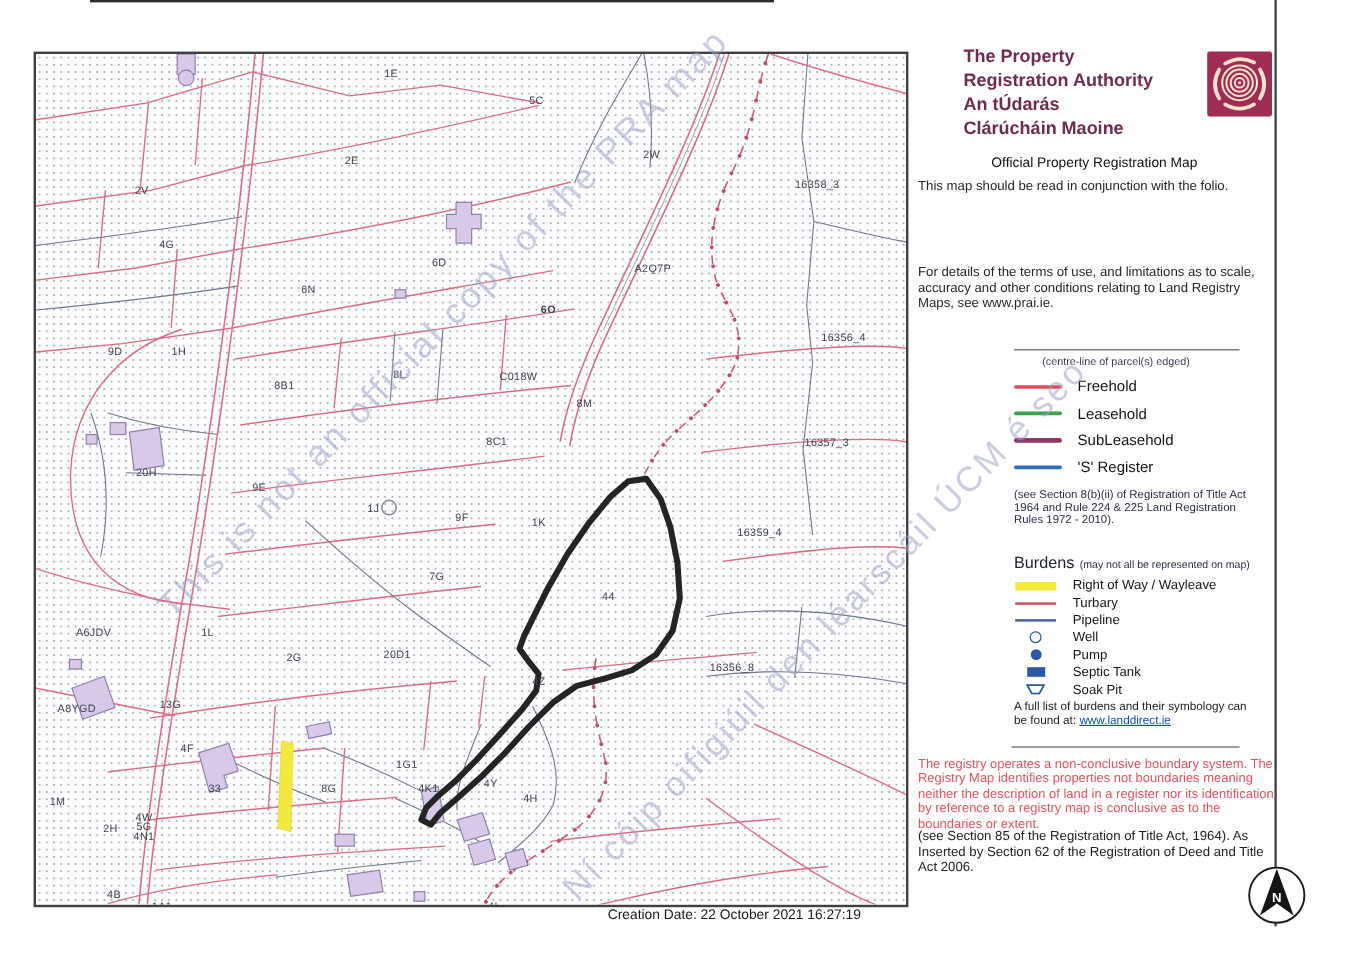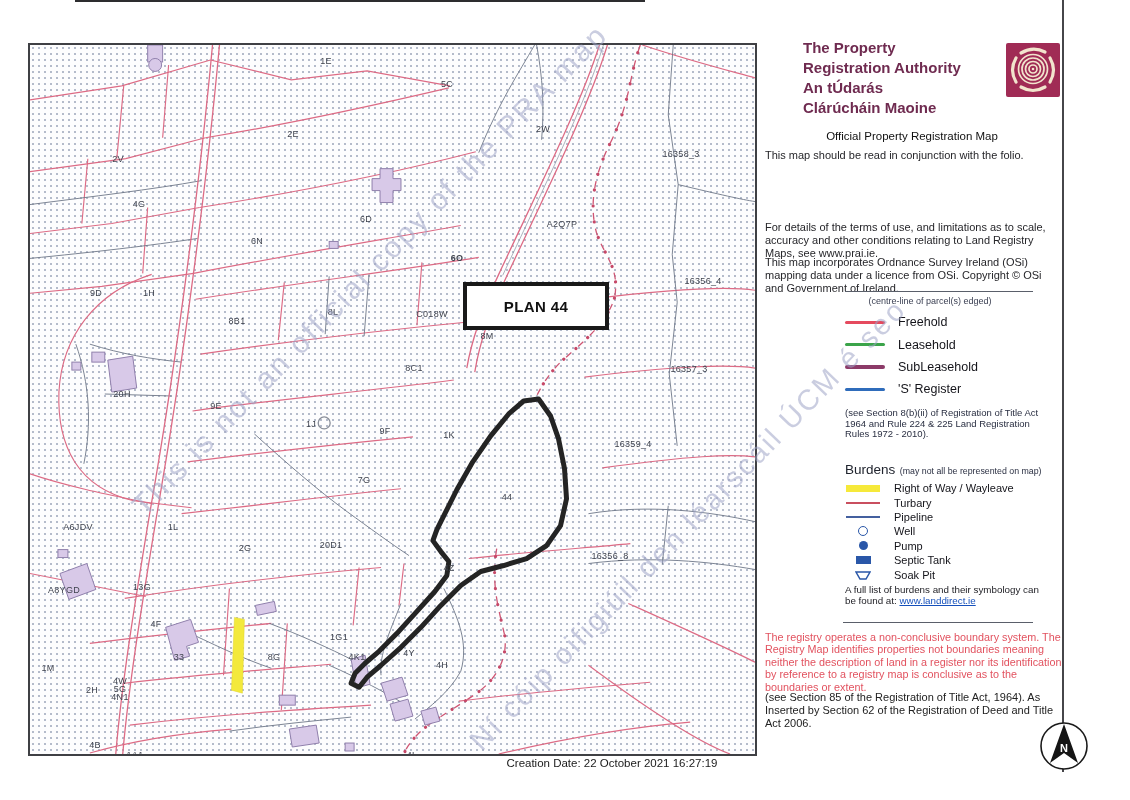--- a/index.html
+++ b/index.html
@@ -188,21 +188,21 @@
 
     <div id="parcel-labels">
         <span class="plbl" style="left: 296px; top: 16px;">1E</span>
         <span class="plbl" style="left: 417px; top: 39px;">5C</span>
         <span class="plbl" style="left: 513px; top: 84px;">2W</span>
         <span class="plbl" style="left: 263px; top: 89px;">2E</span>
         <span class="plbl" style="left: 651px; top: 109px;">16358_3</span>
         <span class="plbl" style="left: 88px; top: 114px;">2V</span>
         <span class="plbl" style="left: 109px; top: 159px;">4G</span>
         <span class="plbl" style="left: 336px; top: 174px; text-align: right;">6D</span>
-        <span class="plbl" style="left: 532px; top: 179px;">A2Q7P</span>
+        <span class="plbl" style="left: 514px; top: 179px;">A2Q7P</span>
         <span class="plbl" style="left: 227px; top: 196px;">6N</span>
         <span class="plbl" style="left: 427px; top: 213px; font-weight: bold;">6O</span>
         <span class="plbl" style="left: 673px; top: 236px;">16356_4</span>
         <span class="plbl" style="left: 66px; top: 248px;">9D</span>
         <span class="plbl" style="left: 119px; top: 248px;">1H</span>
         <span class="plbl" style="left: 303px; top: 267px;">8L</span>
         <span class="plbl" style="left: 402px; top: 269px;">C018W</span>
         <span class="plbl" style="left: 207px; top: 276px;">8B1</span>
         <span class="plbl" style="left: 457px; top: 291px;">8M</span>
         <span class="plbl" style="left: 384px; top: 323px;">8C1</span>
@@ -234,23 +234,20 @@
         <span class="plbl" style="left: 90px; top: 636px;">4W</span>
         <span class="plbl" style="left: 90px; top: 644px;">5G</span>
         <span class="plbl" style="left: 62px; top: 645px;">2H</span>
         <span class="plbl" style="left: 90px; top: 652px;">4N1</span>
         <span class="plbl" style="left: 65px; top: 700px;">4B</span>
         <span class="plbl" style="left: 248px; top: 697px; margin-top: 34px;">6F</span>
         <span class="plbl" style="left: 105px; top: 710px;">1A1</span>
         <span class="plbl" style="left: 382px; top: 710px;">4L</span>
       </div>
 
-    <div class="plan-box">
-      <span>PLAN 44</span>
-    </div>
   </div>
 
   <div class="creation-date">Creation Date: 22 October 2021 16:27:19</div>
 
   <div class="wm wm-en">This is not an official copy of the PRA map</div>
   <div class="wm wm-ga">Ní cóip oifigiúil den léarscáil ÚCM é seo</div>
 
   <div class="panel">
 
     <div class="abs hdr-titles">
@@ -272,21 +269,20 @@
         <path d="M40,45 Q28,52 16,45" stroke-width="3.2" stroke-linecap="round"></path>
         <path d="M11,40 Q4,28 11,16" stroke-width="3.2" stroke-linecap="round"></path>
       </g>
       <circle cx="28" cy="27" r="1.3" fill="#f2e4cd"></circle>
     </svg>
 
     <div class="abs subtitle">Official Property Registration Map</div>
 
     <div class="abs para p1">This map should be read in conjunction with the folio.</div>
     <div class="abs para p3">For details of the terms of use, and limitations as to scale, accuracy and other conditions relating to Land Registry Maps, see www.prai.ie.</div>
-    <div class="abs para p4">This map incorporates Ordnance Survey Ireland (OSi) mapping data under a licence from OSi. Copyright © OSi and Government of Ireland.</div>
 
     <div class="abs div1"></div>
     <div class="abs leg-caption">(centre-line of parcel(s) edged)</div>
     <div class="abs legend-items" id="legend-items">
         <div class="l-row">
           <div class="l-swatch" style="background: rgb(229, 74, 94);"></div>
           <span class="l-label">Freehold</span>
         </div>
         <div class="l-row">
           <div class="l-swatch" style="background: rgb(59, 164, 74);"></div>

